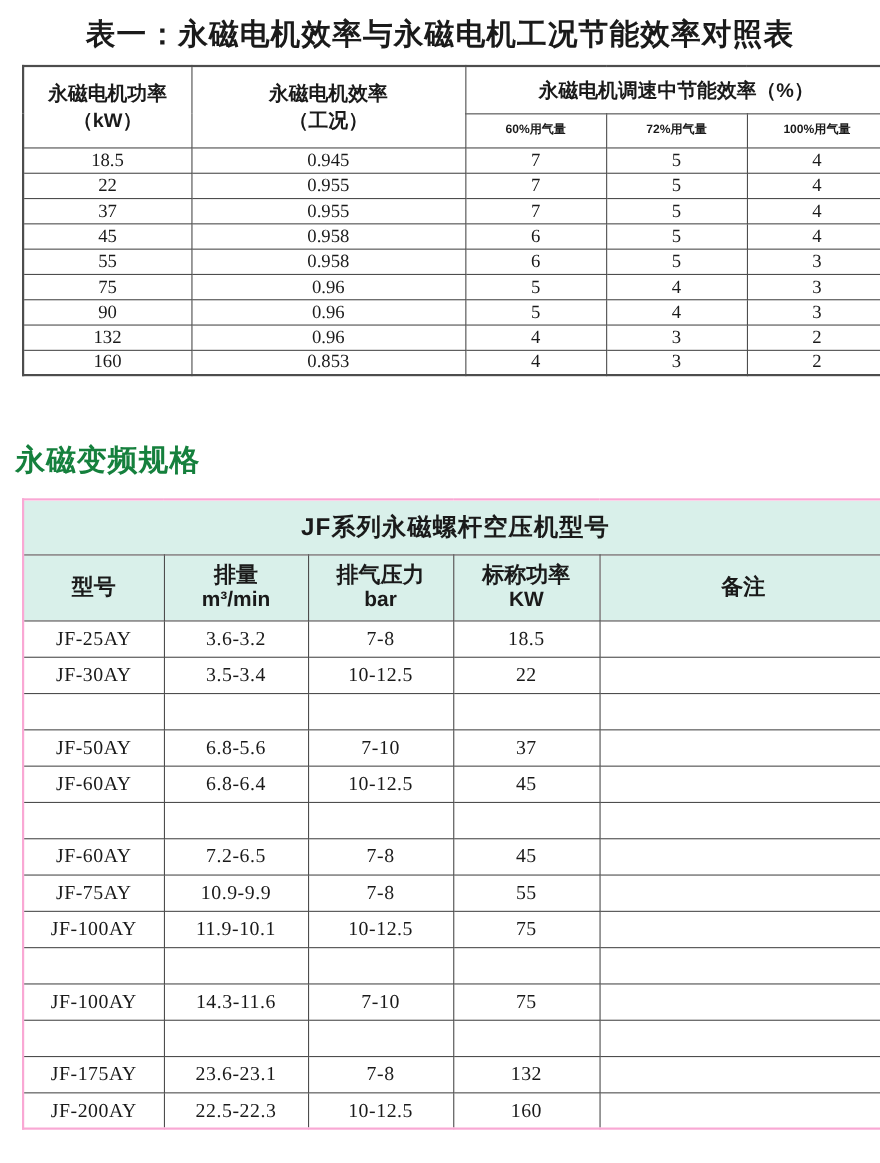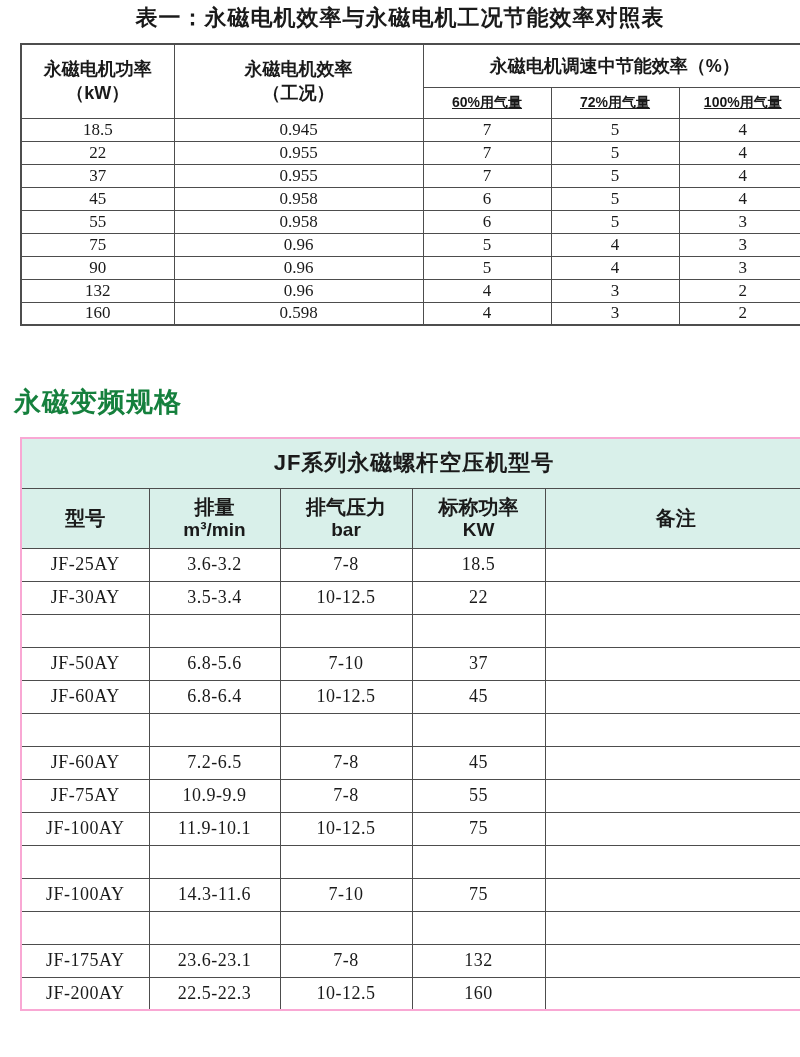--- a/index.html
+++ b/index.html
@@ -10,23 +10,23 @@
   }
   body {
     width: 800px;
     height: 1057px;
     font-family: "Liberation Serif", "DejaVu Serif", serif;
     color: #1a1a1a;
     overflow: hidden;
   }
   .doc-title {
     margin: 0;
-    padding-top: 3px;
+    padding-top: 13px;
     text-align: center;
-    font-size: 22px;
+    font-size: 27px;
     font-weight: bold;
     letter-spacing: 1px;
     font-family: "Liberation Sans", "DejaVu Sans", sans-serif;
   }
   table {
     border-collapse: collapse;
     table-layout: fixed;
     margin-left: 20px;
     width: 786px;
   }
@@ -41,21 +41,21 @@
   
   .t1 { margin-top: 10px; border: 2px solid #4d4d4d; }
   .t1 thead th {
     font-size: 18px;
     font-weight: bold;
     line-height: 1.35;
     background: #ffffff;
     font-family: "Liberation Sans", "DejaVu Sans", sans-serif;
   }
   .t1 .group-row th { height: 43px; }
-  .t1 .sub-row th { height: 31px; font-size: 14px; text-decoration: underline; }
+  .t1 .sub-row th { height: 31px; font-size: 11px; }
   .t1 tbody tr { height: 23px; }
   .t1 tbody td { font-size: 17px; }
   
   .section-heading {
     margin: 58px 0 0 14px;
     font-size: 27px;
     font-weight: bold;
     color: #15803d;
     letter-spacing: 1px;
     font-family: "Liberation Sans", "DejaVu Sans", sans-serif;
@@ -165,21 +165,21 @@
       </tr>
       <tr>
         <td>132</td>
         <td>0.96</td>
         <td>4</td>
         <td>3</td>
         <td>2</td>
       </tr>
       <tr>
         <td>160</td>
-        <td>0.598</td>
+        <td>0.853</td>
         <td>4</td>
         <td>3</td>
         <td>2</td>
       </tr>
     </tbody>
 </table>
 
 <div class="section-heading">永磁变频规格</div>
 
 <table class="t2">

